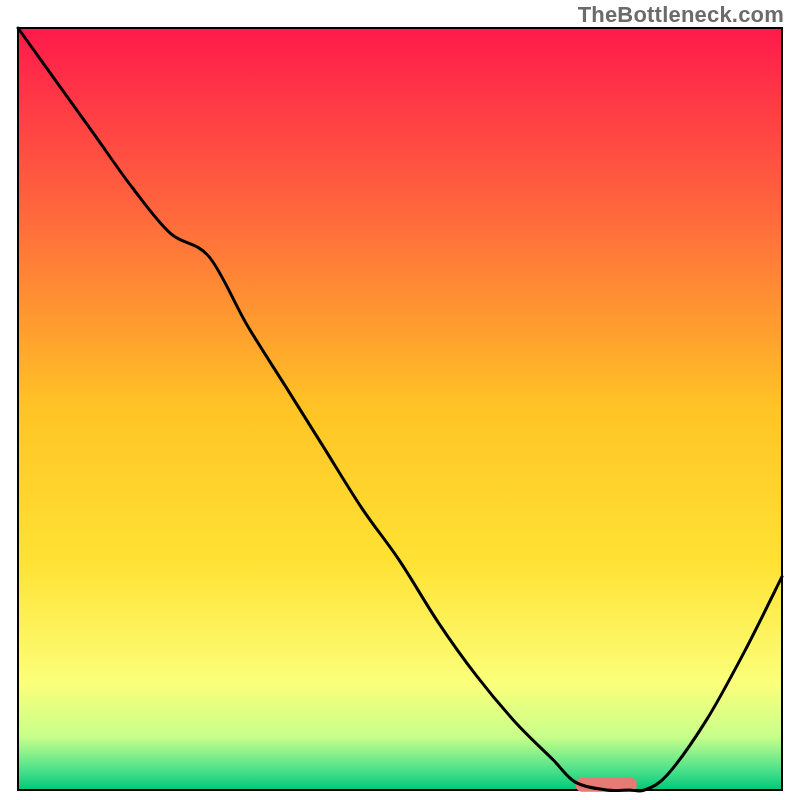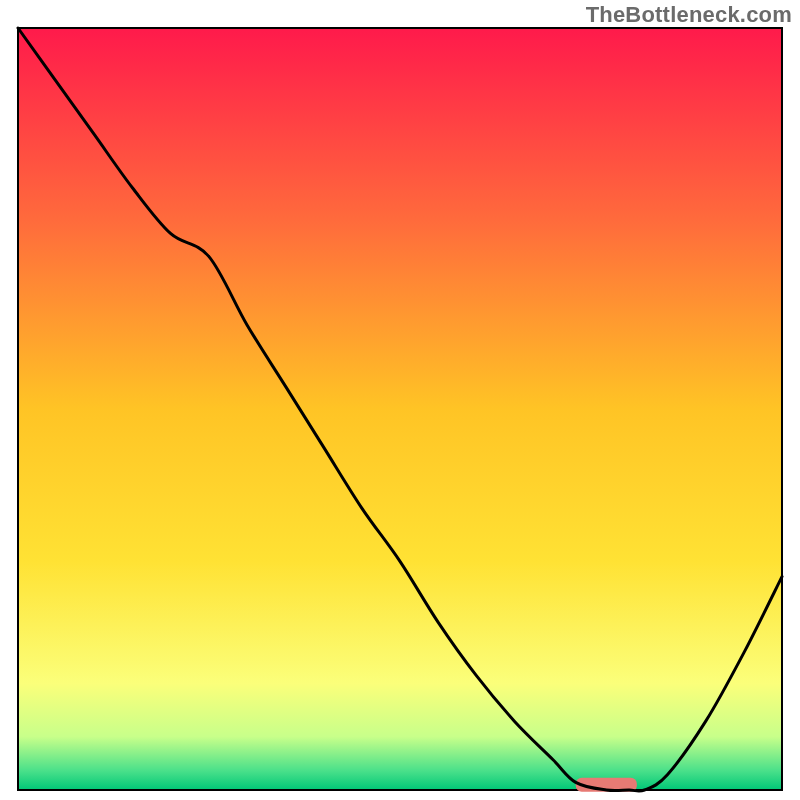--- a/index.html
+++ b/index.html
@@ -11,21 +11,21 @@
     font-family: Arial, Helvetica, sans-serif;
   }
   .container {
     position: relative;
     width: 800px;
     height: 800px;
   }
   .watermark {
     position: absolute;
     top: 2px;
-    right: 8px;
+    right: 16px;
     font-size: 22px;
     font-weight: 600;
     color: #6b6b6b;
     letter-spacing: 0.2px;
   }
   svg {
     position: absolute;
     top: 0;
     left: 0;
   }

